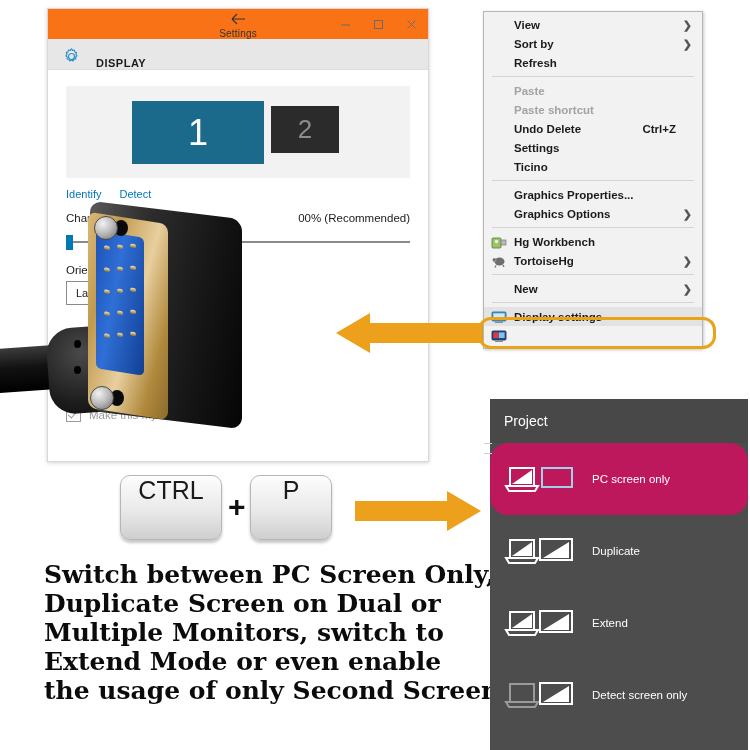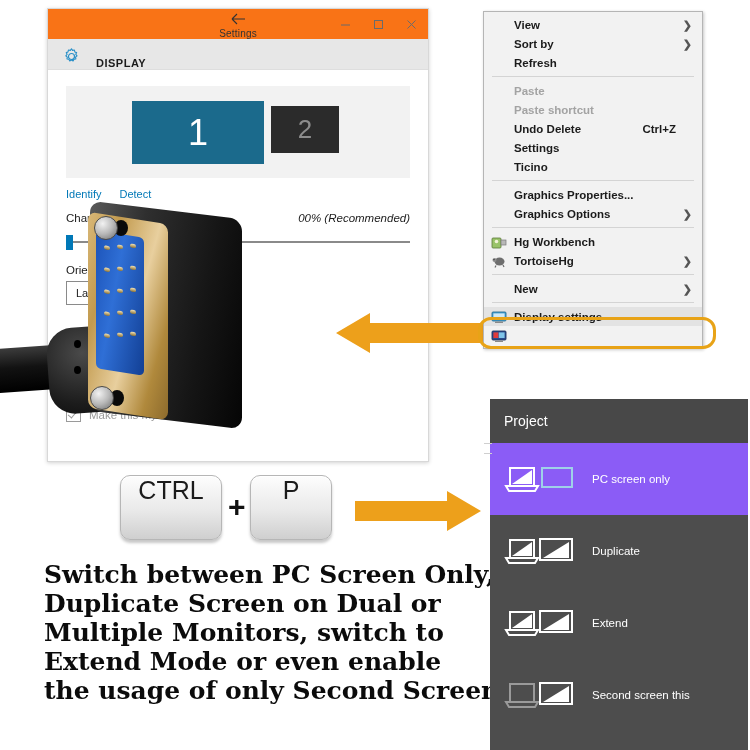--- a/index.html
+++ b/index.html
@@ -46,21 +46,21 @@
     color:#ffffff;
   }
   .mon1{left:66px;top:15px;width:132px;height:63px;background:#1b6a8c;}
   .mon1 span{font-size:36px;font-weight:300;color:#ffffff;}
   .mon2{left:205px;top:20px;width:68px;height:47px;background:#2b2b2b;}
   .mon2 span{font-size:26px;font-weight:300;color:#8c8c8c;}
   .link-row{display:flex;gap:18px;margin:2px 0 12px 0;}
   .link{font-size:11px;color:#0078b7;}
   .field-label{font-size:11.5px;color:#1b1b1b;margin-bottom:4px;}
   .scale-row{display:flex;justify-content:space-between;align-items:baseline;}
-  .scale-val{font-size:11.5px;color:#1b1b1b;font-style:italic;}
+  .scale-val{font-size:11.5px;color:#1b1b1b;}
   .slider{position:relative;height:16px;margin:6px 0 14px 0;}
   .slider-track{position:absolute;left:0;top:7px;height:2px;width:100%;background:#8a8a8a;}
   .slider-thumb{position:absolute;left:0;top:1px;width:7px;height:15px;background:#0078b7;}
   .orient-label{font-size:11.5px;color:#1b1b1b;margin-bottom:5px;}
   .select{
     width:108px;height:22px;border:1px solid #8a8a8a;background:#fff;
     font-size:11px;color:#1b1b1b;display:flex;align-items:center;padding-left:9px;
   }
   .checkbox-row{position:absolute;left:18px;top:398px;display:flex;align-items:center;gap:8px;}
   .checkbox{width:13px;height:13px;border:1px solid #9a9a9a;background:#fff;position:relative;}
@@ -172,21 +172,21 @@
     background:#4d4d4d;
   }
   .pp-header{
     height:44px;display:flex;align-items:center;padding-left:14px;
     background:#484848;color:#ffffff;font-size:14px;
   }
   .pp-item{
     height:72px;display:flex;align-items:center;padding-left:12px;gap:14px;
     color:#ffffff;font-size:11.5px;
   }
-  .pp-item.selected{background:#8b5cf6;}
+  .pp-item.selected{background:#be185d;border-radius:18px;}
   .pp-icon{width:76px;height:34px;position:relative;flex:0 0 76px;}
   .pp-label{font-size:11.5px;color:#fff;}
   .pp-edge{position:absolute;left:-6px;top:44px;width:8px;height:1px;background:#cfcfcf;}
   .pp-edge2{position:absolute;left:-6px;top:54px;width:8px;height:1px;background:#cfcfcf;}
 </style>
 </head>
 <body>
 
 <div class="root">
 
@@ -483,17 +483,17 @@
 
     <div class="pp-item">
       <div class="pp-icon">
         <svg width="76" height="34" viewBox="0 0 76 34">
           <path d="M8 6 H32 V24 H8 Z" fill="none" stroke="#9a9a9a" stroke-width="2"></path>
           <path d="M4 24 H36 L33 29 H7 Z" fill="none" stroke="#9a9a9a" stroke-width="2"></path>
           <rect x="38" y="5" width="32" height="21" fill="none" stroke="#ffffff" stroke-width="2"></rect>
           <path d="M41 24 L67 8 L67 24 Z" fill="#ffffff"></path>
         </svg>
       </div>
-      <div class="pp-label">Second screen this</div>
+      <div class="pp-label">Detect screen only</div>
     </div>
   </div>
 
 </div>
 
 </body></html>

